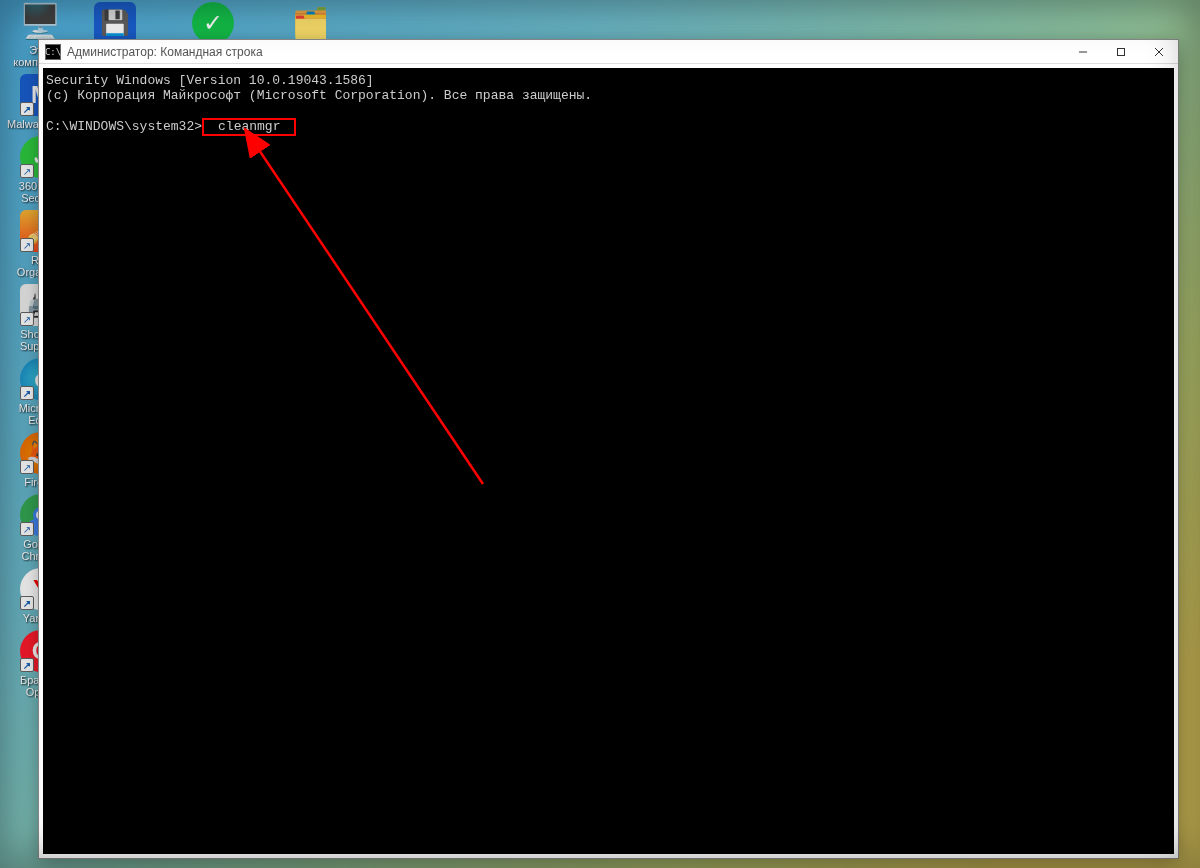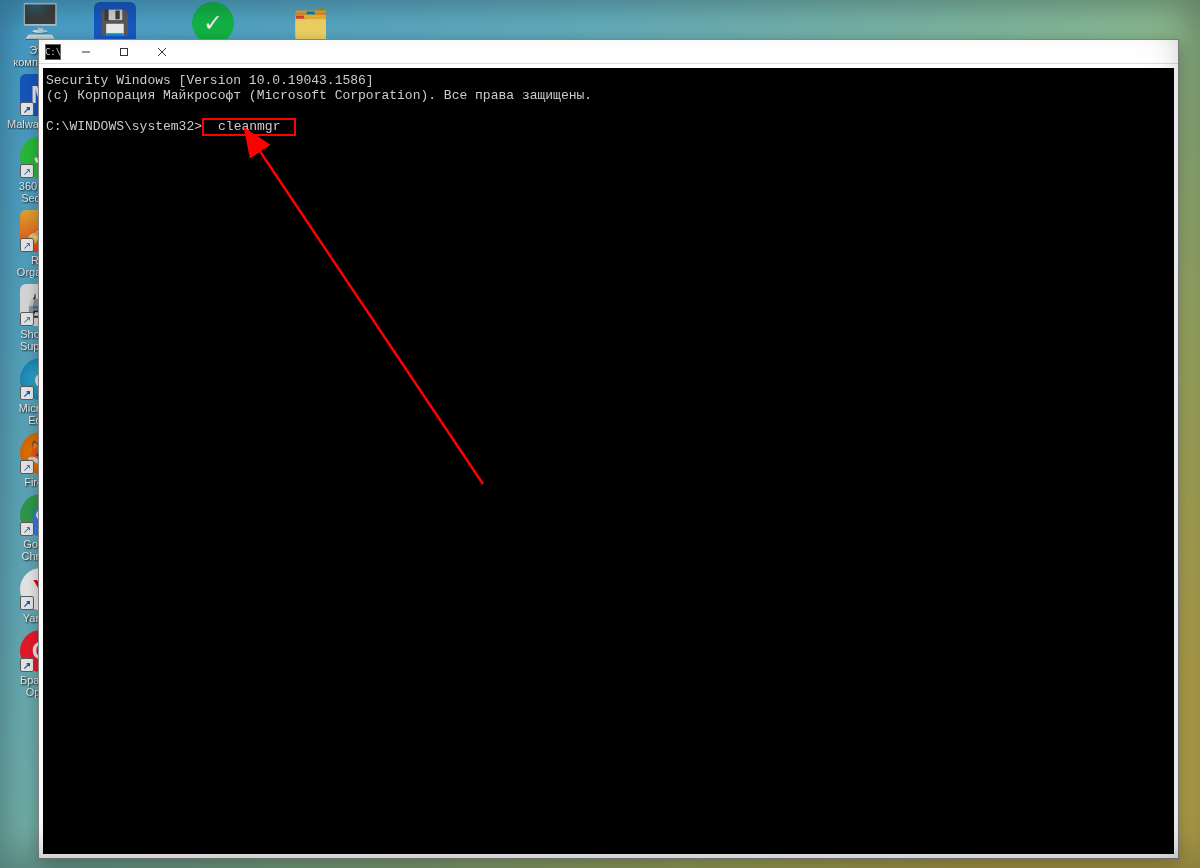--- a/index.html
+++ b/index.html
@@ -161,20 +161,21 @@
     <div class="glyph" style="background:#14c24b;border-radius:50%;">✓</div>
   </div>
   <div class="dicon" style="margin:0">
     <div class="glyph" style="background:transparent;color:#e2b74a;font-size:30px;">🗂️</div>
   </div>
 </div>
 
 <div class="window">
   <div class="titlebar">
     <div class="appicon">C:\</div>
+    <div class="title">Администратор: Командная строка</div>
     <div class="controls">
       <div class="ctl">
         <svg viewBox="0 0 10 10">
             <line x1="1" y1="5" x2="9" y2="5" stroke="#333" stroke-width="1"></line>
           </svg>
       </div>
       <div class="ctl">
         <svg viewBox="0 0 10 10">
             <rect x="1.5" y="1.5" width="7" height="7" fill="none" stroke="#333" stroke-width="1"></rect>
           </svg>

